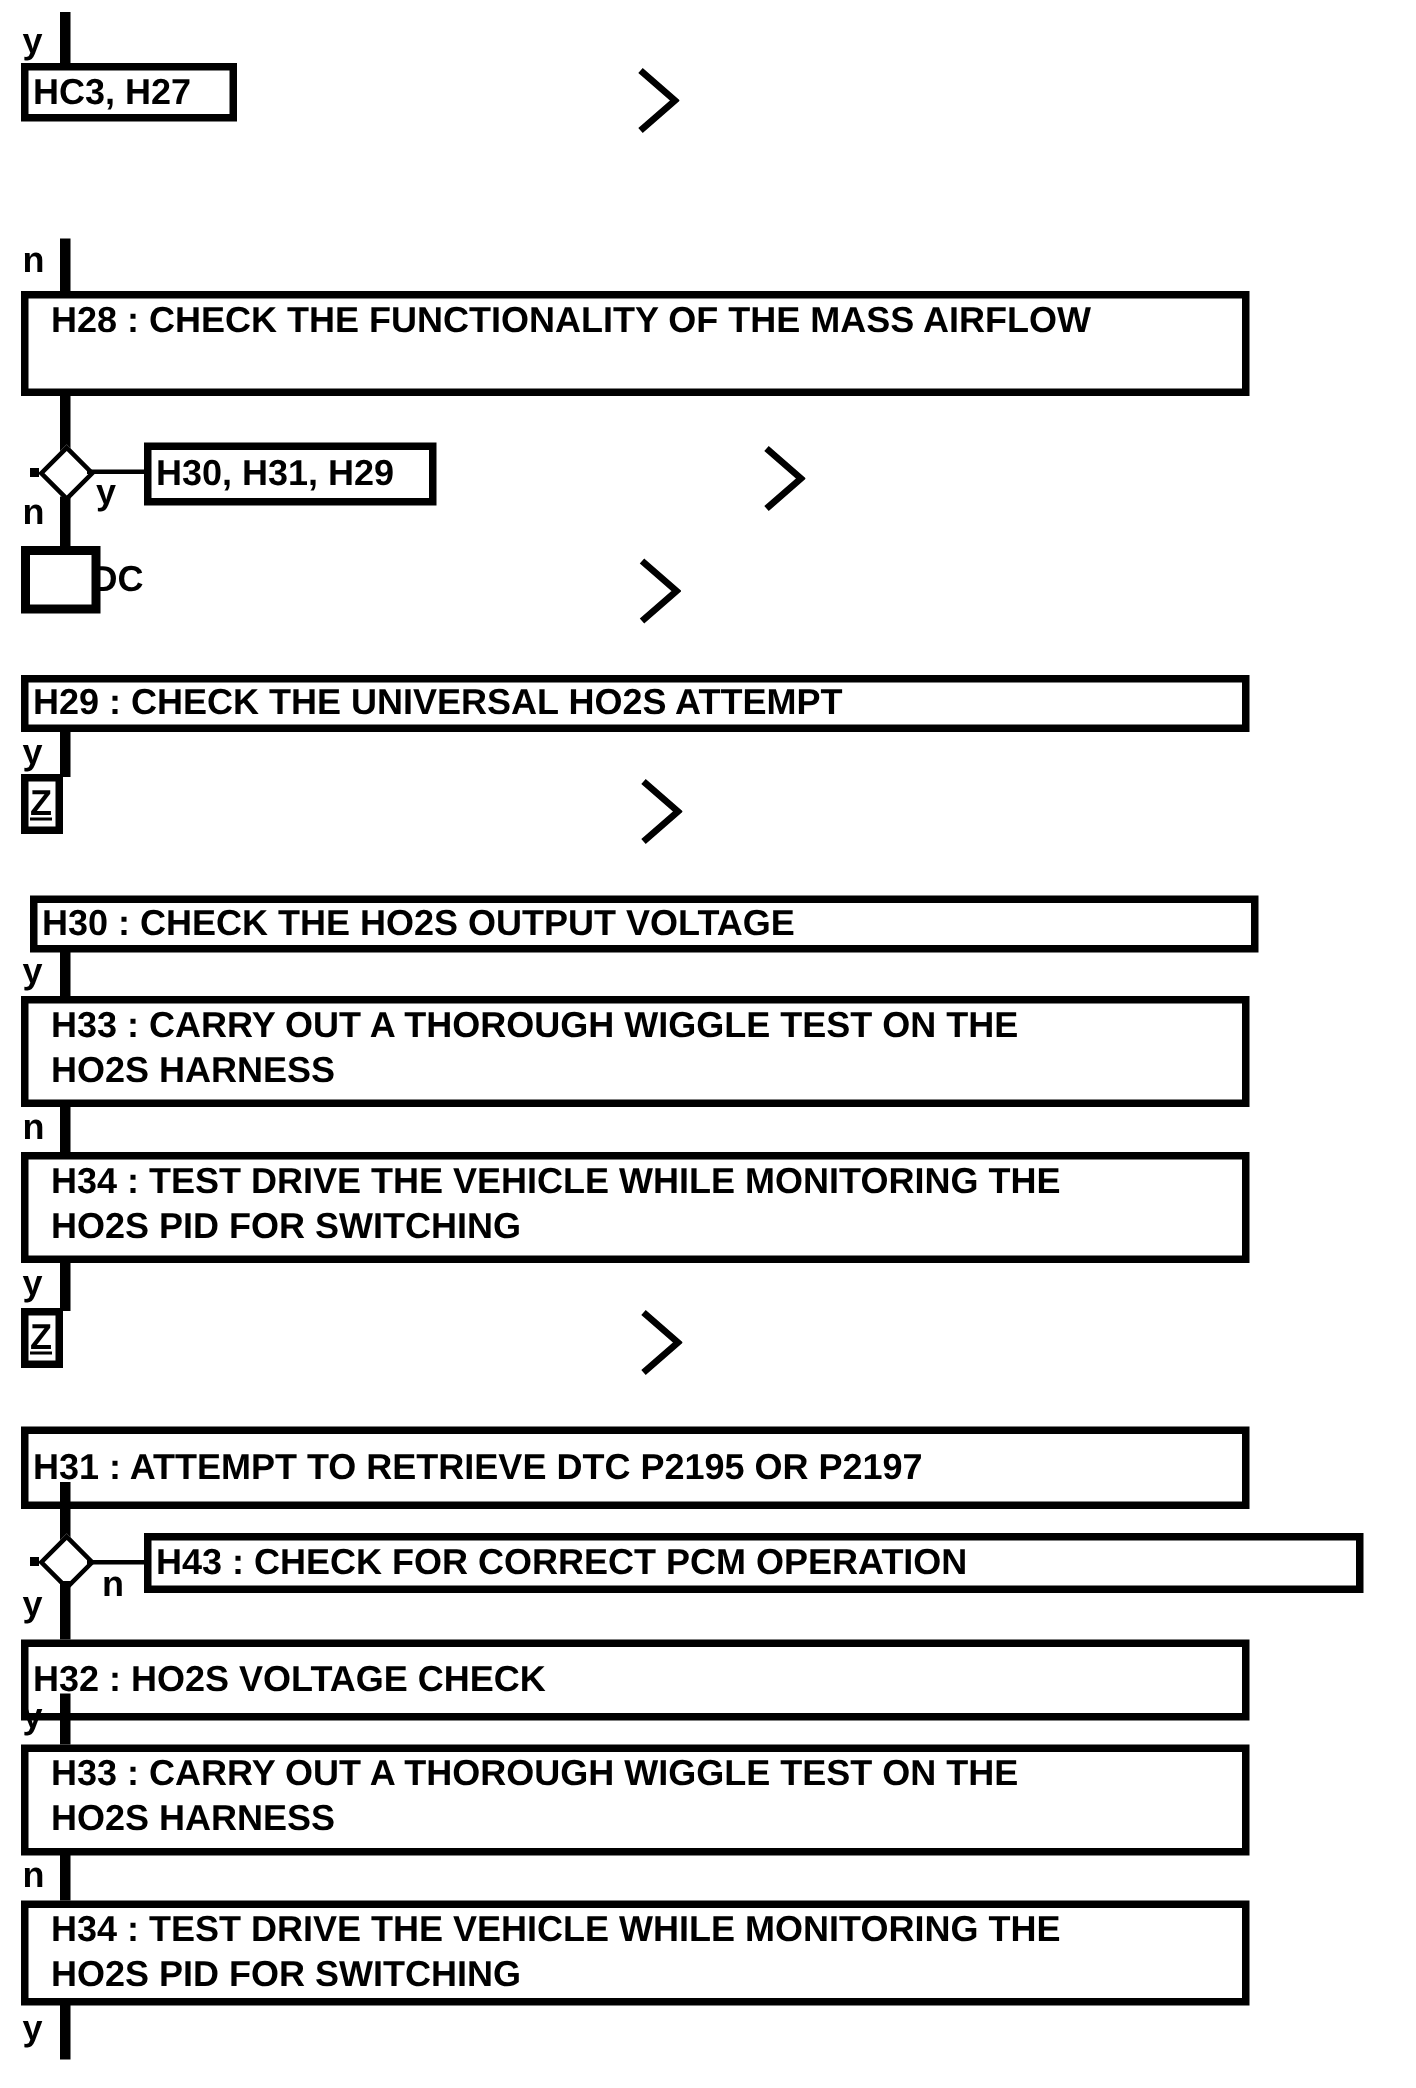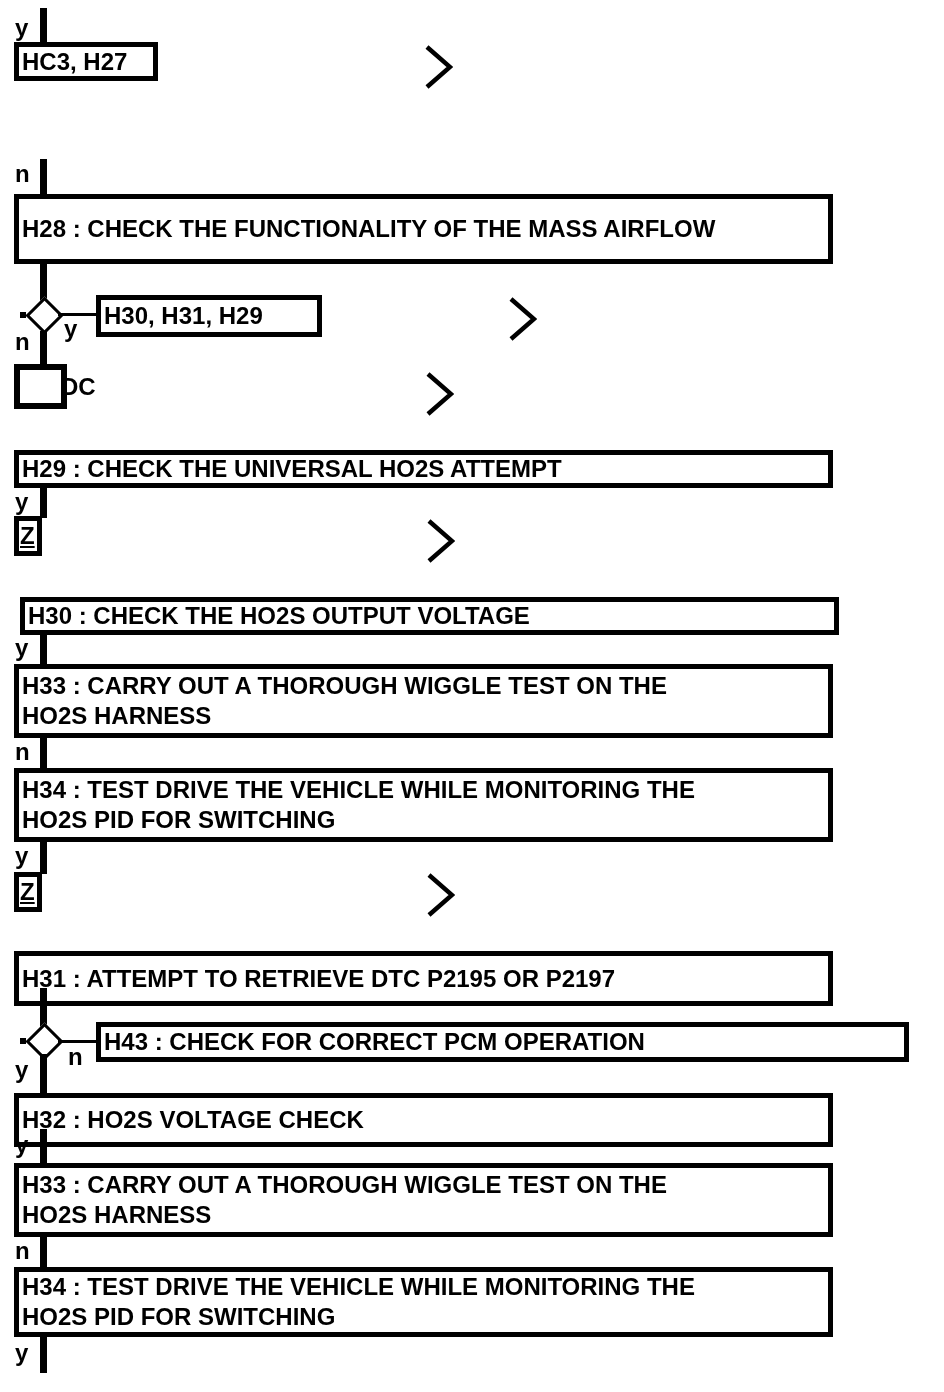--- a/index.html
+++ b/index.html
@@ -9,21 +9,21 @@
     font-family:"Liberation Sans",sans-serif;font-weight:bold;color:var(--ink);
     overflow:hidden;
   }
   .vline{position:absolute;width:7px;background:var(--ink);}
   .hline{position:absolute;height:3px;background:var(--ink);}
   .box{
     position:absolute;border:5px solid var(--ink);background:var(--paper);
     box-sizing:border-box;font-size:24px;white-space:nowrap;
   }
   .one{display:flex;align-items:center;padding-left:3px;}
-  .two{display:flex;flex-direction:column;justify-content:center;padding-left:3px;line-height:30px;}
+  .two{display:flex;flex-direction:column;padding-left:15px;line-height:30px;}
   .refbox{
     position:absolute;border:5px solid var(--ink);background:var(--paper);
     box-sizing:border-box;font-size:24px;white-space:nowrap;
     display:flex;align-items:center;padding-left:3px;
   }
   .thick{border-width:6px;padding-left:41px;}
   .zlink{text-decoration:underline;padding-left:1px;}
   .lbl{position:absolute;font-size:24px;line-height:24px;}
   .diamond{
     position:absolute;width:27px;height:27px;border:3px solid var(--ink);
@@ -50,21 +50,21 @@
 
   <div class="box two" style="left:14px;top:194px;width:819px;height:70px">
     <div>H28 : CHECK THE FUNCTIONALITY OF THE MASS AIRFLOW</div>
   </div>
   <div class="vline" style="left:40px;top:262px;height:42px"></div>
 
   <div class="diamond" style="left:31px;top:302px"></div>
   <div class="dot" style="left:20px;top:312px"></div>
   <div class="hline" style="left:58px;top:313px;width:40px"></div>
   <div class="lbl" style="left:64px;top:317px">y</div>
-  <div class="refbox" style="left:96px;top:295px;width:226px;height:42px">H30, H31, H29</div>
+  <div class="refbox" style="left:96px;top:295px;width:195px;height:42px">H30, H31, H29</div>
   <svg class="chev" style="left:509px;top:297px" width="28" height="44" viewBox="0 0 28 44">
       <polyline points="2,2 25,22 2,42"></polyline>
     </svg>
   <div class="lbl" style="left:15px;top:330px">n</div>
   <div class="vline" style="left:40px;top:331px;height:36px"></div>
   <div class="refbox thick" style="left:14px;top:364px;width:50px;height:45px">DC</div>
   <svg class="chev" style="left:426px;top:372px" width="28" height="44" viewBox="0 0 28 44">
       <polyline points="2,2 25,22 2,42"></polyline>
     </svg>
 

